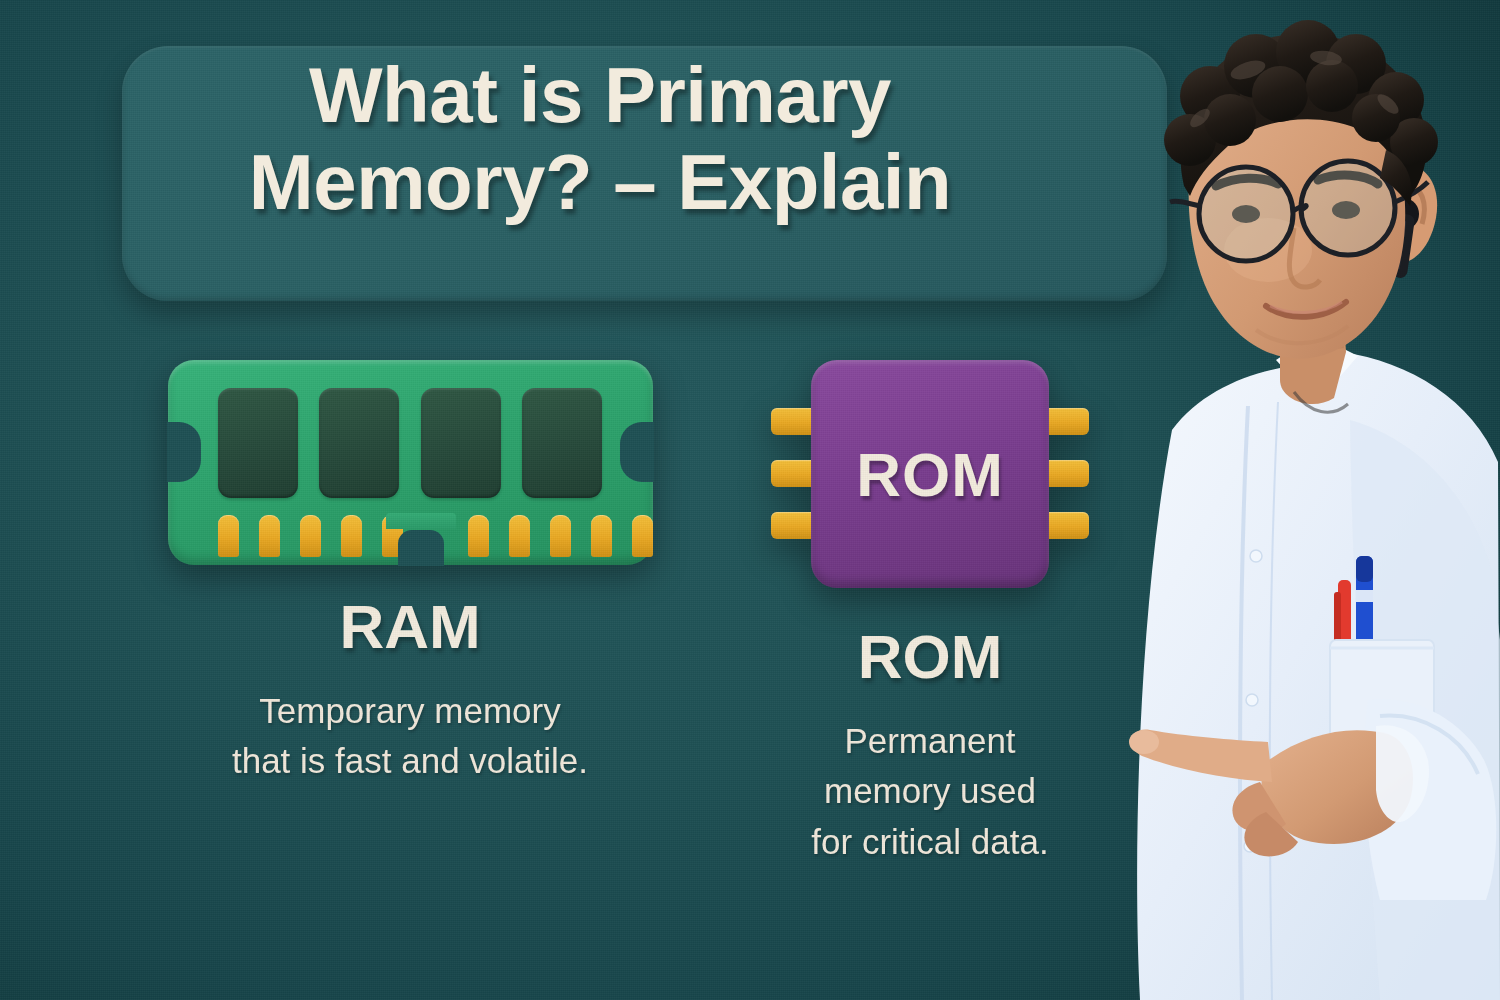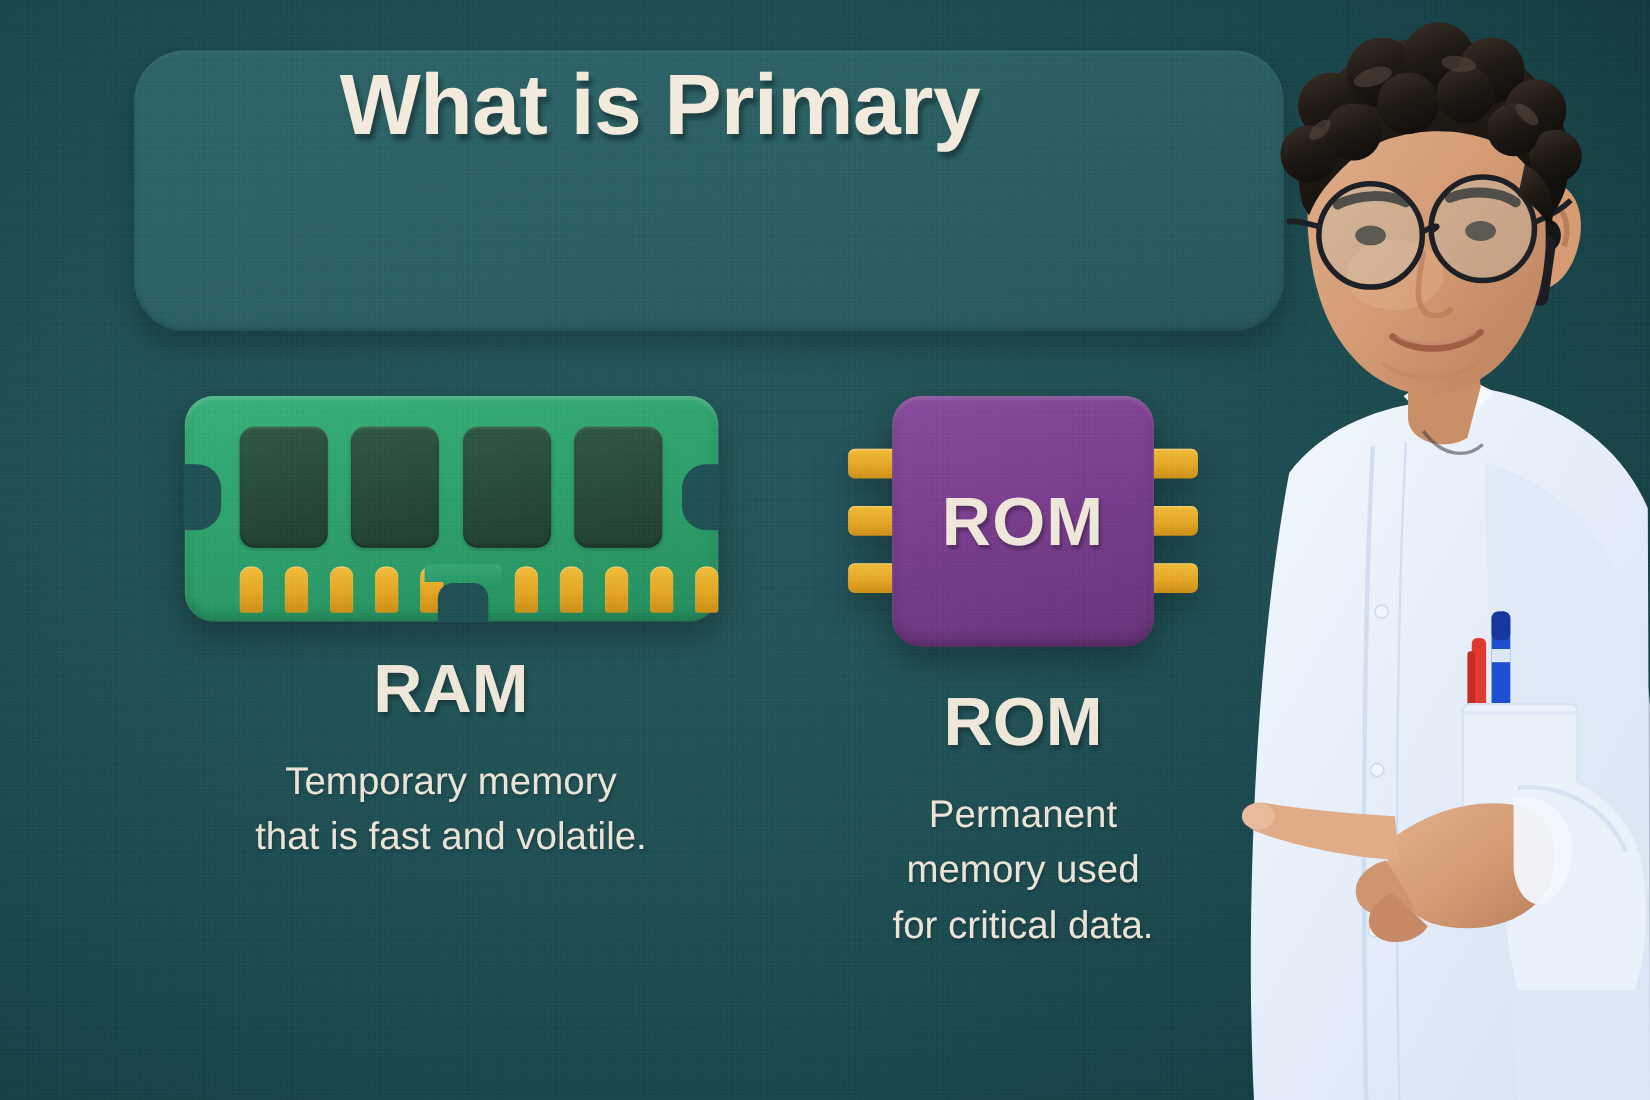--- a/index.html
+++ b/index.html
@@ -231,20 +231,21 @@
   .person svg { display: block; }
 </style>
 </head>
 <body>
 
 <div class="canvas">
 
   <div class="title-banner"></div>
   <div class="title-text">
     <span class="title-line">What is Primary</span>
+    <span class="title-line">Memory? – Explain</span>
   </div>
 
   <div class="col col-ram">
 
     <div class="ram-wrap">
       <div class="ram-board"></div>
       <div class="ram-notch left"></div>
       <div class="ram-notch right"></div>
 
       <div class="ram-chips">

